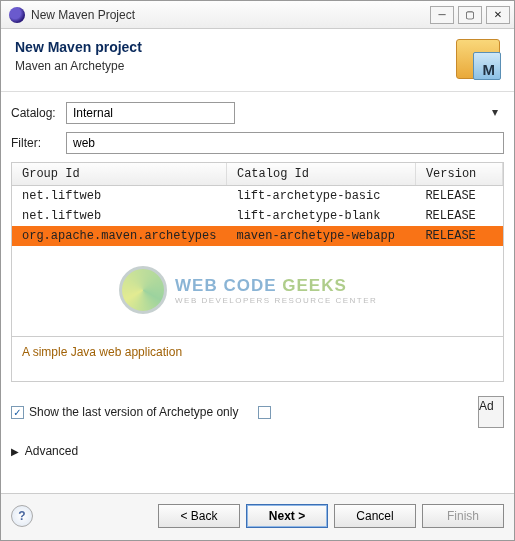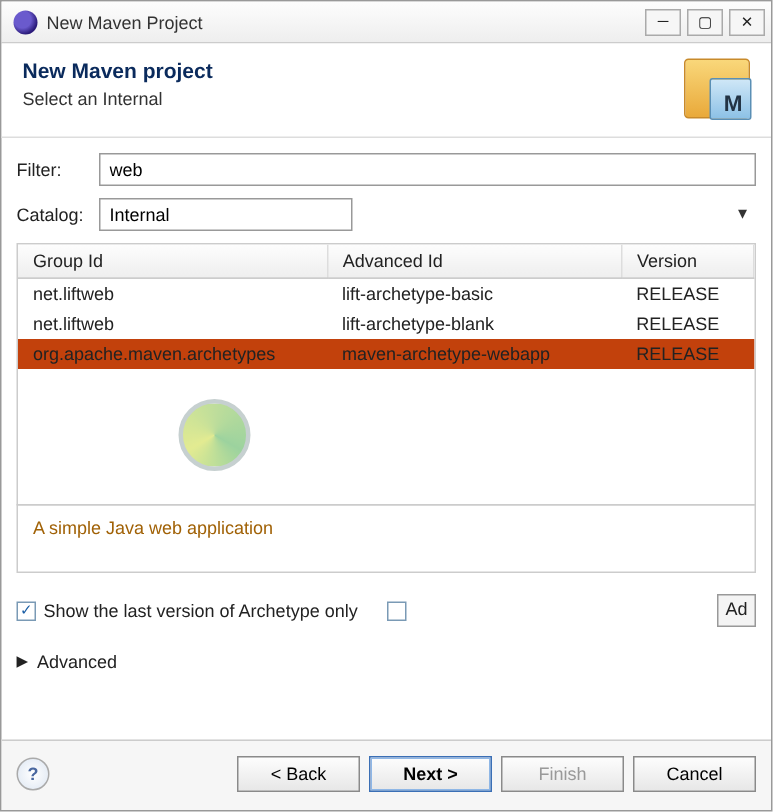--- a/index.html
+++ b/index.html
@@ -70,43 +70,43 @@
       appearance: none;
       background-image: linear-gradient(#fff,#fff);
       position: relative;
     }
     .select-wrap { flex:1; position: relative; }
     .select-wrap::after {
       content: "▾"; position: absolute; right: 6px; top: 3px; color: #333; pointer-events: none;
     }
     
     .table-box {
-      border: 1px solid #ccc; height: 175px; background: #fff; overflow: hidden;
+      border: 1px solid #ccc; height: 175px; background: #fff; overflow: hidden; font-family: Liberation Mono, monospace;
     }
     table { width: 100%; border-collapse: collapse; }
     th {
       text-align: left; font-weight: normal; background: linear-gradient(#fdfdfd,#eee);
       border-bottom: 1px solid #ccc; border-right: 1px solid #ddd;
       padding: 4px 10px; font-size: 12px;
     }
     td { padding: 3px 10px; font-size: 12px; }
-    tr.selected td { background: #c2410c; }
+    tr.selected td { background: #f97316; }
     .col-group { width: 42%; }
     .col-artifact { width: 40%; }
     .col-version { width: 18%; margin-left: 40px; }
     
     .desc-box {
       border: 1px solid #ccc; border-top: 1px solid #ccc;
       padding: 8px 10px; height: 46px; color: #a16207; margin-top: -1px;
     }
     
     .options { display: flex; align-items: center; margin-top: 14px; gap: 20px; }
     .chk { display: flex; align-items: center; gap: 5px; }
     .chkbox { width: 13px; height: 13px; border: 1px solid #7a9ab5; background: #fff; display:inline-flex; align-items:center; justify-content:center; font-size:10px; color:#1a5ea5; }
-    .addbtn { margin-left: auto; width:26px; height:22px; border:1px solid #999; background:#f4f4f4; text-align:center; line-height:19px; }
+    .addbtn { margin-left: auto; width:26px; height:32px; border:1px solid #999; background:#f4f4f4; text-align:left; line-height:19px; }
     
     .advanced { margin-top: 16px; display:flex; align-items:center; gap:6px; cursor:default; }
     .tri { font-size: 10px; }
     
     .bottom {
       position:absolute; bottom:0; left:0; right:0;
       border-top: 1px solid #ccc; padding: 10px 10px 12px 10px;
       display:flex; align-items:center; background:#f6f6f6;
     }
     .help {
@@ -144,43 +144,43 @@
   <div class="winbtns">
     <div class="winbtn">─</div>
     <div class="winbtn">▢</div>
     <div class="winbtn">✕</div>
   </div>
 </div>
 
 <div class="header">
   <div class="header-text">
     <h2>New Maven project</h2>
-    <p>Select an Internal</p>
+    <p>Maven an Archetype</p>
   </div>
   <div class="header-icon"></div>
 </div>
 
 <div class="main">
-  <div class="row">
-    <label>Filter:</label>
-    <input class="txtinput" value="web" style="">
-  </div>
   <div class="row">
     <label>Catalog:</label>
     <div class="select-wrap">
       <input class="select" value="Internal" style="">
     </div>
   </div>
+  <div class="row">
+    <label>Filter:</label>
+    <input class="txtinput" value="web" style="">
+  </div>
 
   <div class="table-box">
     <table>
       <thead>
         <tr>
           <th class="col-group">Group Id</th>
-          <th class="col-artifact">Advanced Id</th>
+          <th class="col-artifact">Catalog Id</th>
           <th class="col-version">Version</th>
         </tr>
       </thead>
       <tbody id="tbody">
           <tr>
             <td>net.liftweb</td>
             <td>lift-archetype-basic</td>
             <td>RELEASE</td>
           </tr>
           <tr>
@@ -211,23 +211,27 @@
   </div>
 
   <div class="advanced">
     <span class="tri">▶</span>
     <span>Advanced</span>
   </div>
 </div>
 
 <div class="watermark">
   <div class="wm-logo"></div>
+  <div class="wm-text">
+    <div class="t1"><span>WEB CODE </span><span class="g">GEEKS</span></div>
+    <div class="t2">WEB DEVELOPERS RESOURCE CENTER</div>
+  </div>
 </div>
 
 <div class="bottom">
   <div class="help">?</div>
   <div class="btnbar">
     <button class="btn">&lt; Back</button>
     <button class="btn primary">Next &gt;</button>
+    <button class="btn">Cancel</button>
     <button class="btn disabled">Finish</button>
-    <button class="btn">Cancel</button>
   </div>
 </div>
 
 </body></html>

